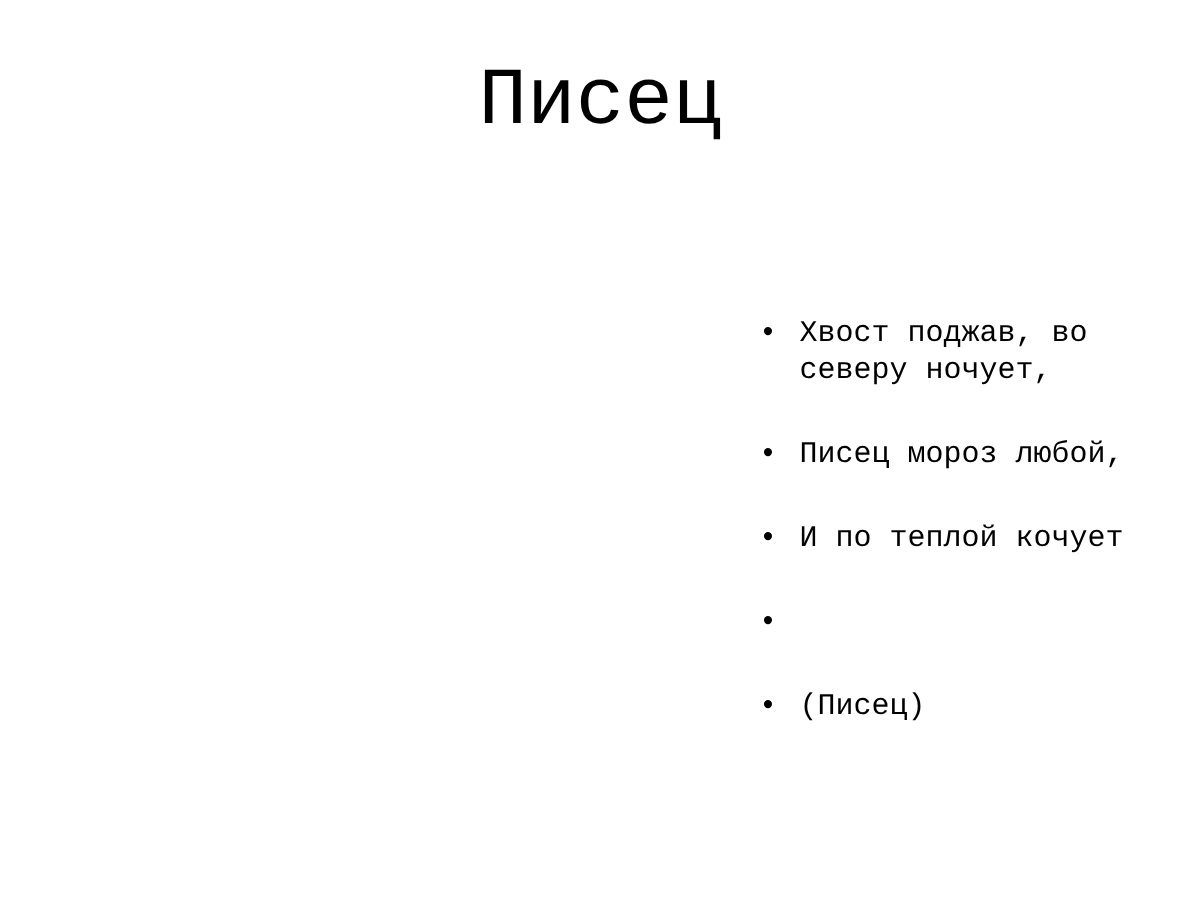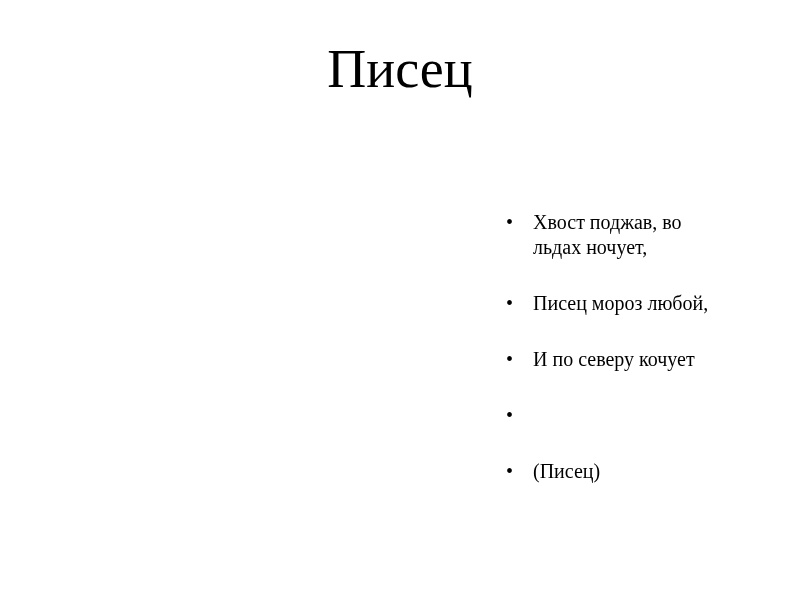--- a/index.html
+++ b/index.html
@@ -6,21 +6,21 @@
     margin: 0;
     padding: 0;
   }
   .slide {
     position: relative;
     width: 800px;
     height: 529px;
     overflow: hidden;
     background: #ffffff;
     color: #000000;
-    font-family: Liberation Serif, serif;
+    font-family: Liberation Mono, monospace;
   }
   .slide-title {
     position: absolute;
     top: 42px;
     left: 0;
     width: 100%;
     text-align: center;
     font-size: 54px;
     line-height: 1.0;
     font-weight: 400;
@@ -63,29 +63,29 @@
 <body>
 
 <div class="slide" style="background: rgb(255, 255, 255); color: rgb(0, 0, 0);">
 
   <div class="slide-title">Писец</div>
 
   <ul class="bullet-list">
     <li class="bullet-item">
       <span class="bullet-marker">•</span>
       <span class="bullet-text">Хвост поджав, во
-льдах ночует,</span>
+северу ночует,</span>
     </li>
     <li class="bullet-item">
       <span class="bullet-marker">•</span>
       <span class="bullet-text">Писец мороз любой,</span>
     </li>
     <li class="bullet-item">
       <span class="bullet-marker">•</span>
-      <span class="bullet-text">И по северу кочует</span>
+      <span class="bullet-text">И по теплой кочует</span>
     </li>
     <li class="bullet-item">
       <span class="bullet-marker">•</span>
     </li>
     <li class="bullet-item">
       <span class="bullet-marker">•</span>
       <span class="bullet-text">(Писец)</span>
     </li>
   </ul>
 

